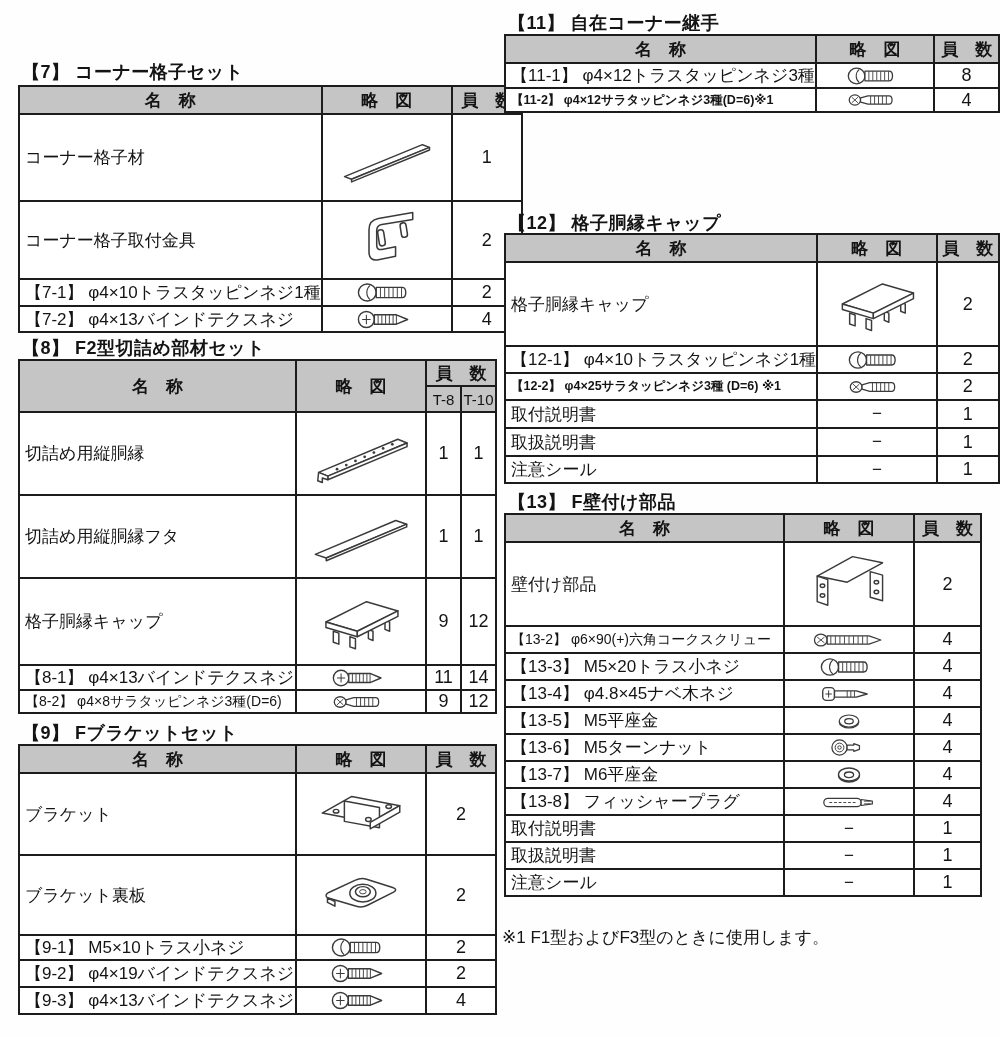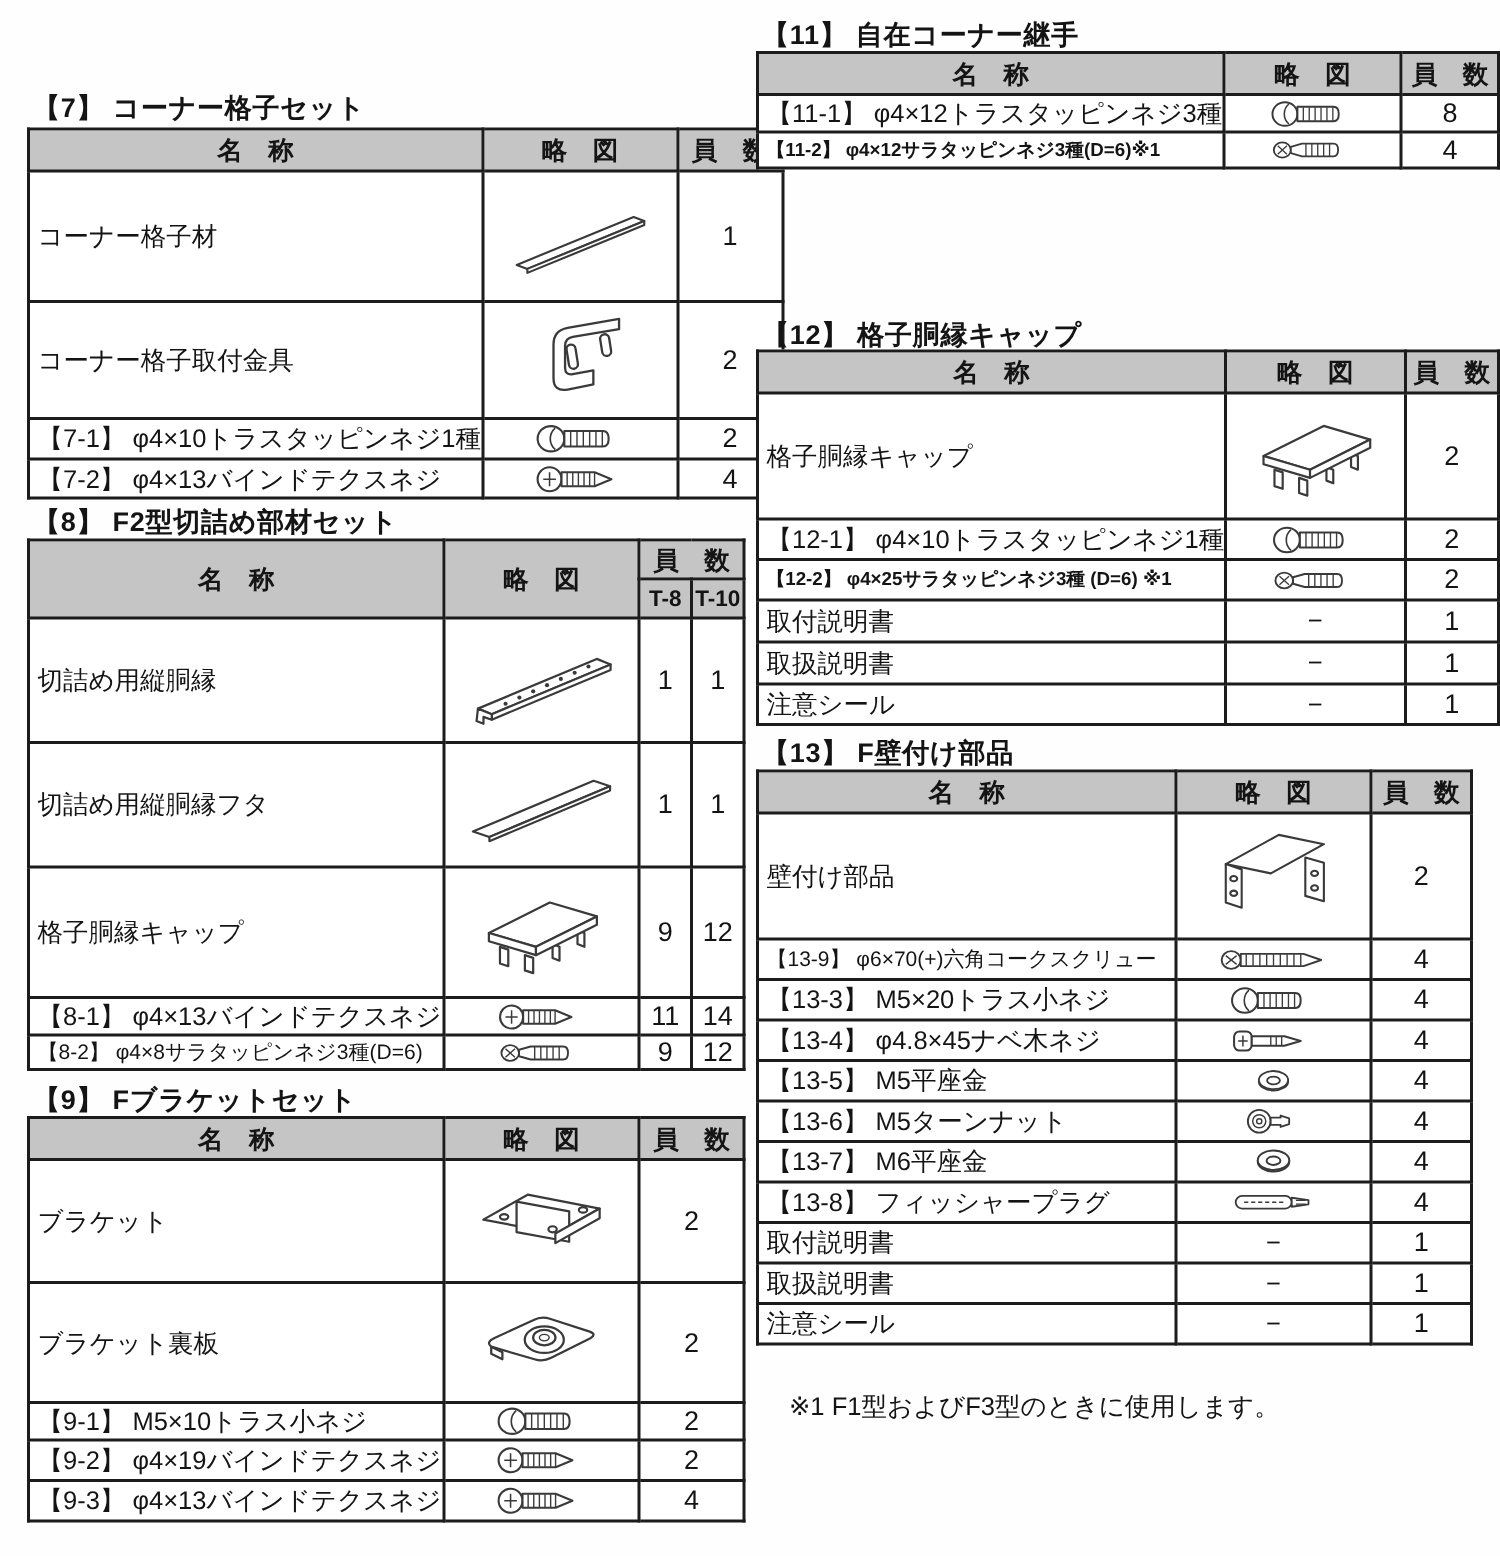--- a/index.html
+++ b/index.html
@@ -2,37 +2,37 @@
 <html><head>
 <meta charset="utf-8">
 <style>
   html,body{margin:0;padding:0;background:#ffffff;}
   .page{position:relative;width:1000px;height:1037px;background:#fefefe;
         font-family:"Liberation Sans","DejaVu Sans",sans-serif;color:#141414;overflow:hidden;}
   .title{position:absolute;font-size:18px;font-weight:600;letter-spacing:.5px;white-space:nowrap;}
   table.ptable{position:absolute;border-collapse:collapse;table-layout:fixed;background:#ffffff;}
   .ptable th,.ptable td{border:2px solid #1c1c1c;padding:0;overflow:hidden;white-space:nowrap;}
   .ptable th{background:#c5c5c5;font-size:17px;font-weight:700;text-align:center;vertical-align:middle;}
-  .ptable th.sub{font-size:15px;font-weight:700;}
+  .ptable th.sub{font-size:15px;font-weight:400;}
   td.name{font-size:17px;padding-left:5px;text-align:left;vertical-align:middle;}
   td.name.md{font-size:14px;}
   td.name.sm{font-size:12.5px;font-weight:bold;}
   td.diag{text-align:center;vertical-align:middle;}
   td.diag.dash{font-size:17px;}
   td.qty{font-size:18px;text-align:center;vertical-align:middle;}
   .footnote{position:absolute;font-size:17px;white-space:nowrap;}
   svg.ic{vertical-align:middle;display:inline-block;}
   
   #title7{left:22px;top:60px}   #table7{left:18px;top:85px}
   #title8{left:22px;top:336px}  #table8{left:18px;top:359px}
   #title9{left:22px;top:721px}  #table9{left:18px;top:744px}
   #title11{left:508px;top:11px}  #table11{left:504px;top:34px}
   #title12{left:508px;top:211px} #table12{left:504px;top:233px}
   #title13{left:508px;top:490px} #table13{left:504px;top:513px}
-  #footnote{left:526px;top:926px}
+  #footnote{left:502px;top:926px}
 </style>
 </head>
 <body>
 
 <div class="page">
 
 <svg width="0" height="0" style="position:absolute" aria-hidden="true">
   <defs>
     <symbol id="sym-bar" viewBox="0 0 120 70">
       <g fill="#fff" stroke="#3a3a3a" stroke-width="1.6" stroke-linejoin="round">
@@ -443,21 +443,21 @@
     <th>員　数</th>
   </tr>
   <tr style="height:84px">
     <td class="name">壁付け部品</td>
     <td class="diag"><svg class="ic" width="90" height="76">
               <use href="#sym-wallmount"></use>
             </svg></td>
     <td class="qty">2</td>
   </tr>
   <tr style="height:27px">
-    <td class="name md">【13-9】 φ6×70(+)六角コークスクリュー</td>
+    <td class="name md">【13-2】 φ6×90(+)六角コークスクリュー</td>
     <td class="diag"><svg class="ic" width="76" height="20">
               <use href="#sym-screw-coach"></use>
             </svg></td>
     <td class="qty">4</td>
   </tr>
   <tr style="height:27px">
     <td class="name">【13-3】 M5×20トラス小ネジ</td>
     <td class="diag"><svg class="ic" width="58" height="20">
               <use href="#sym-screw-truss"></use>
             </svg></td>

